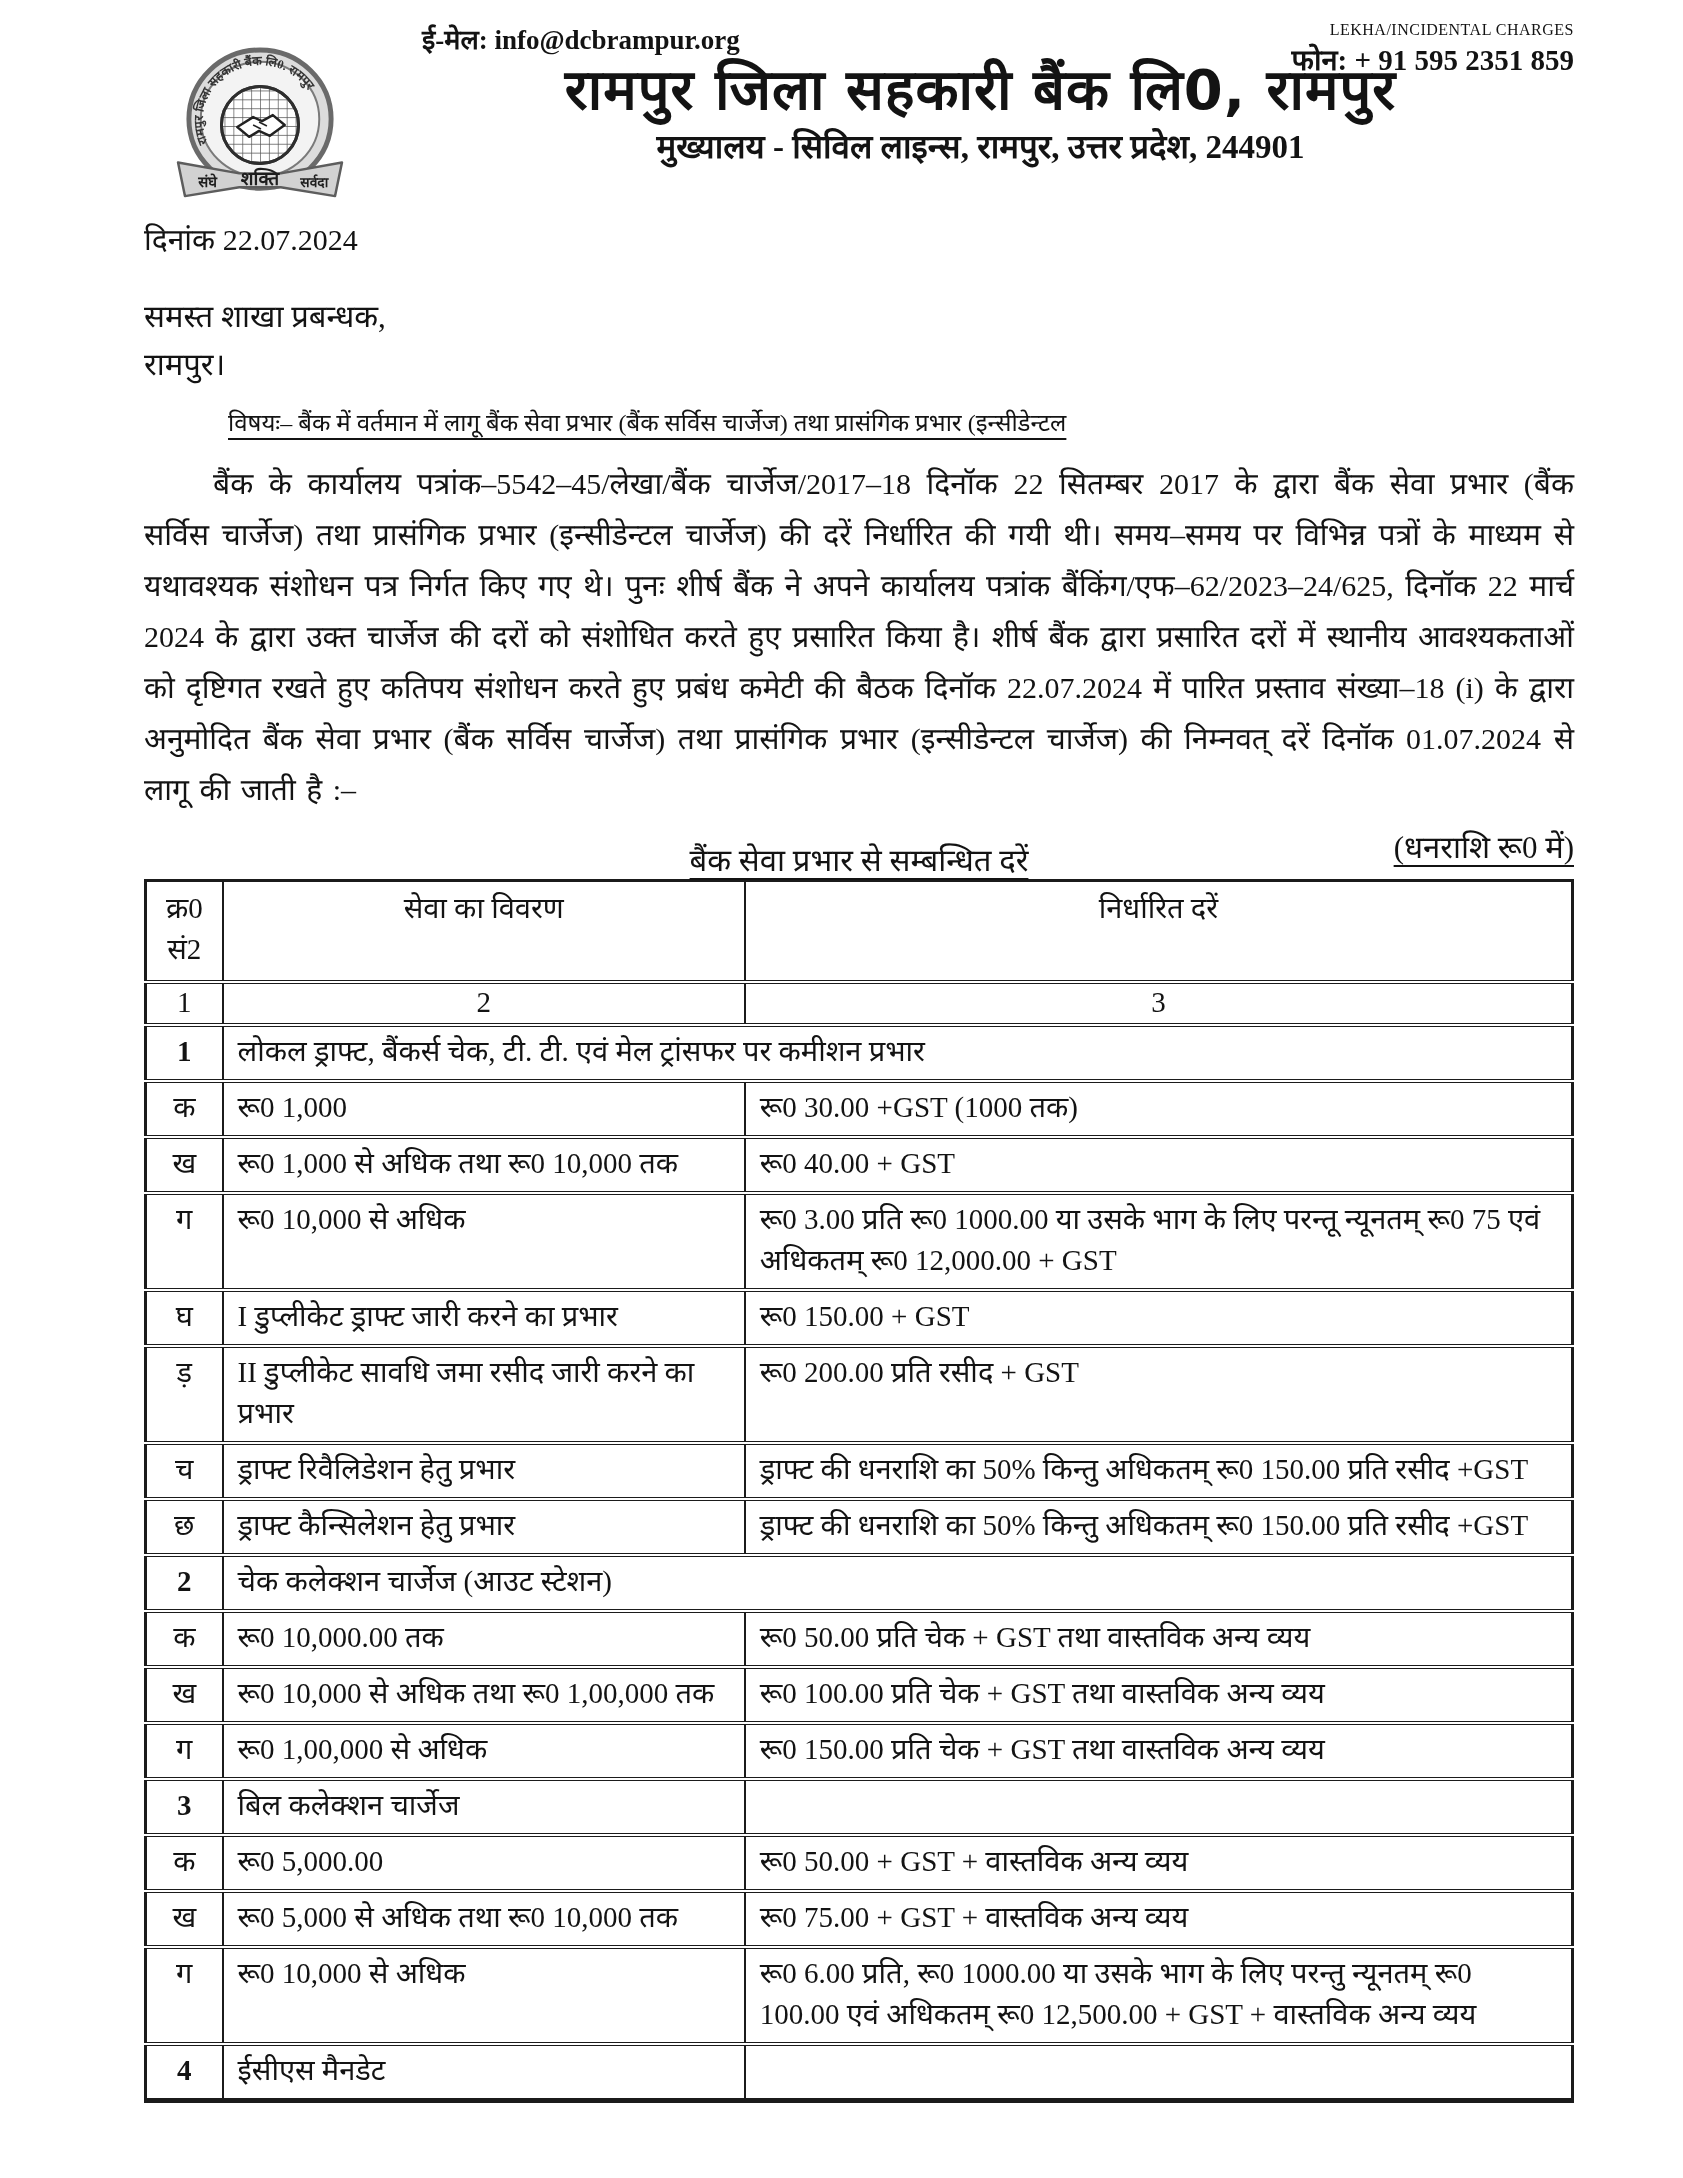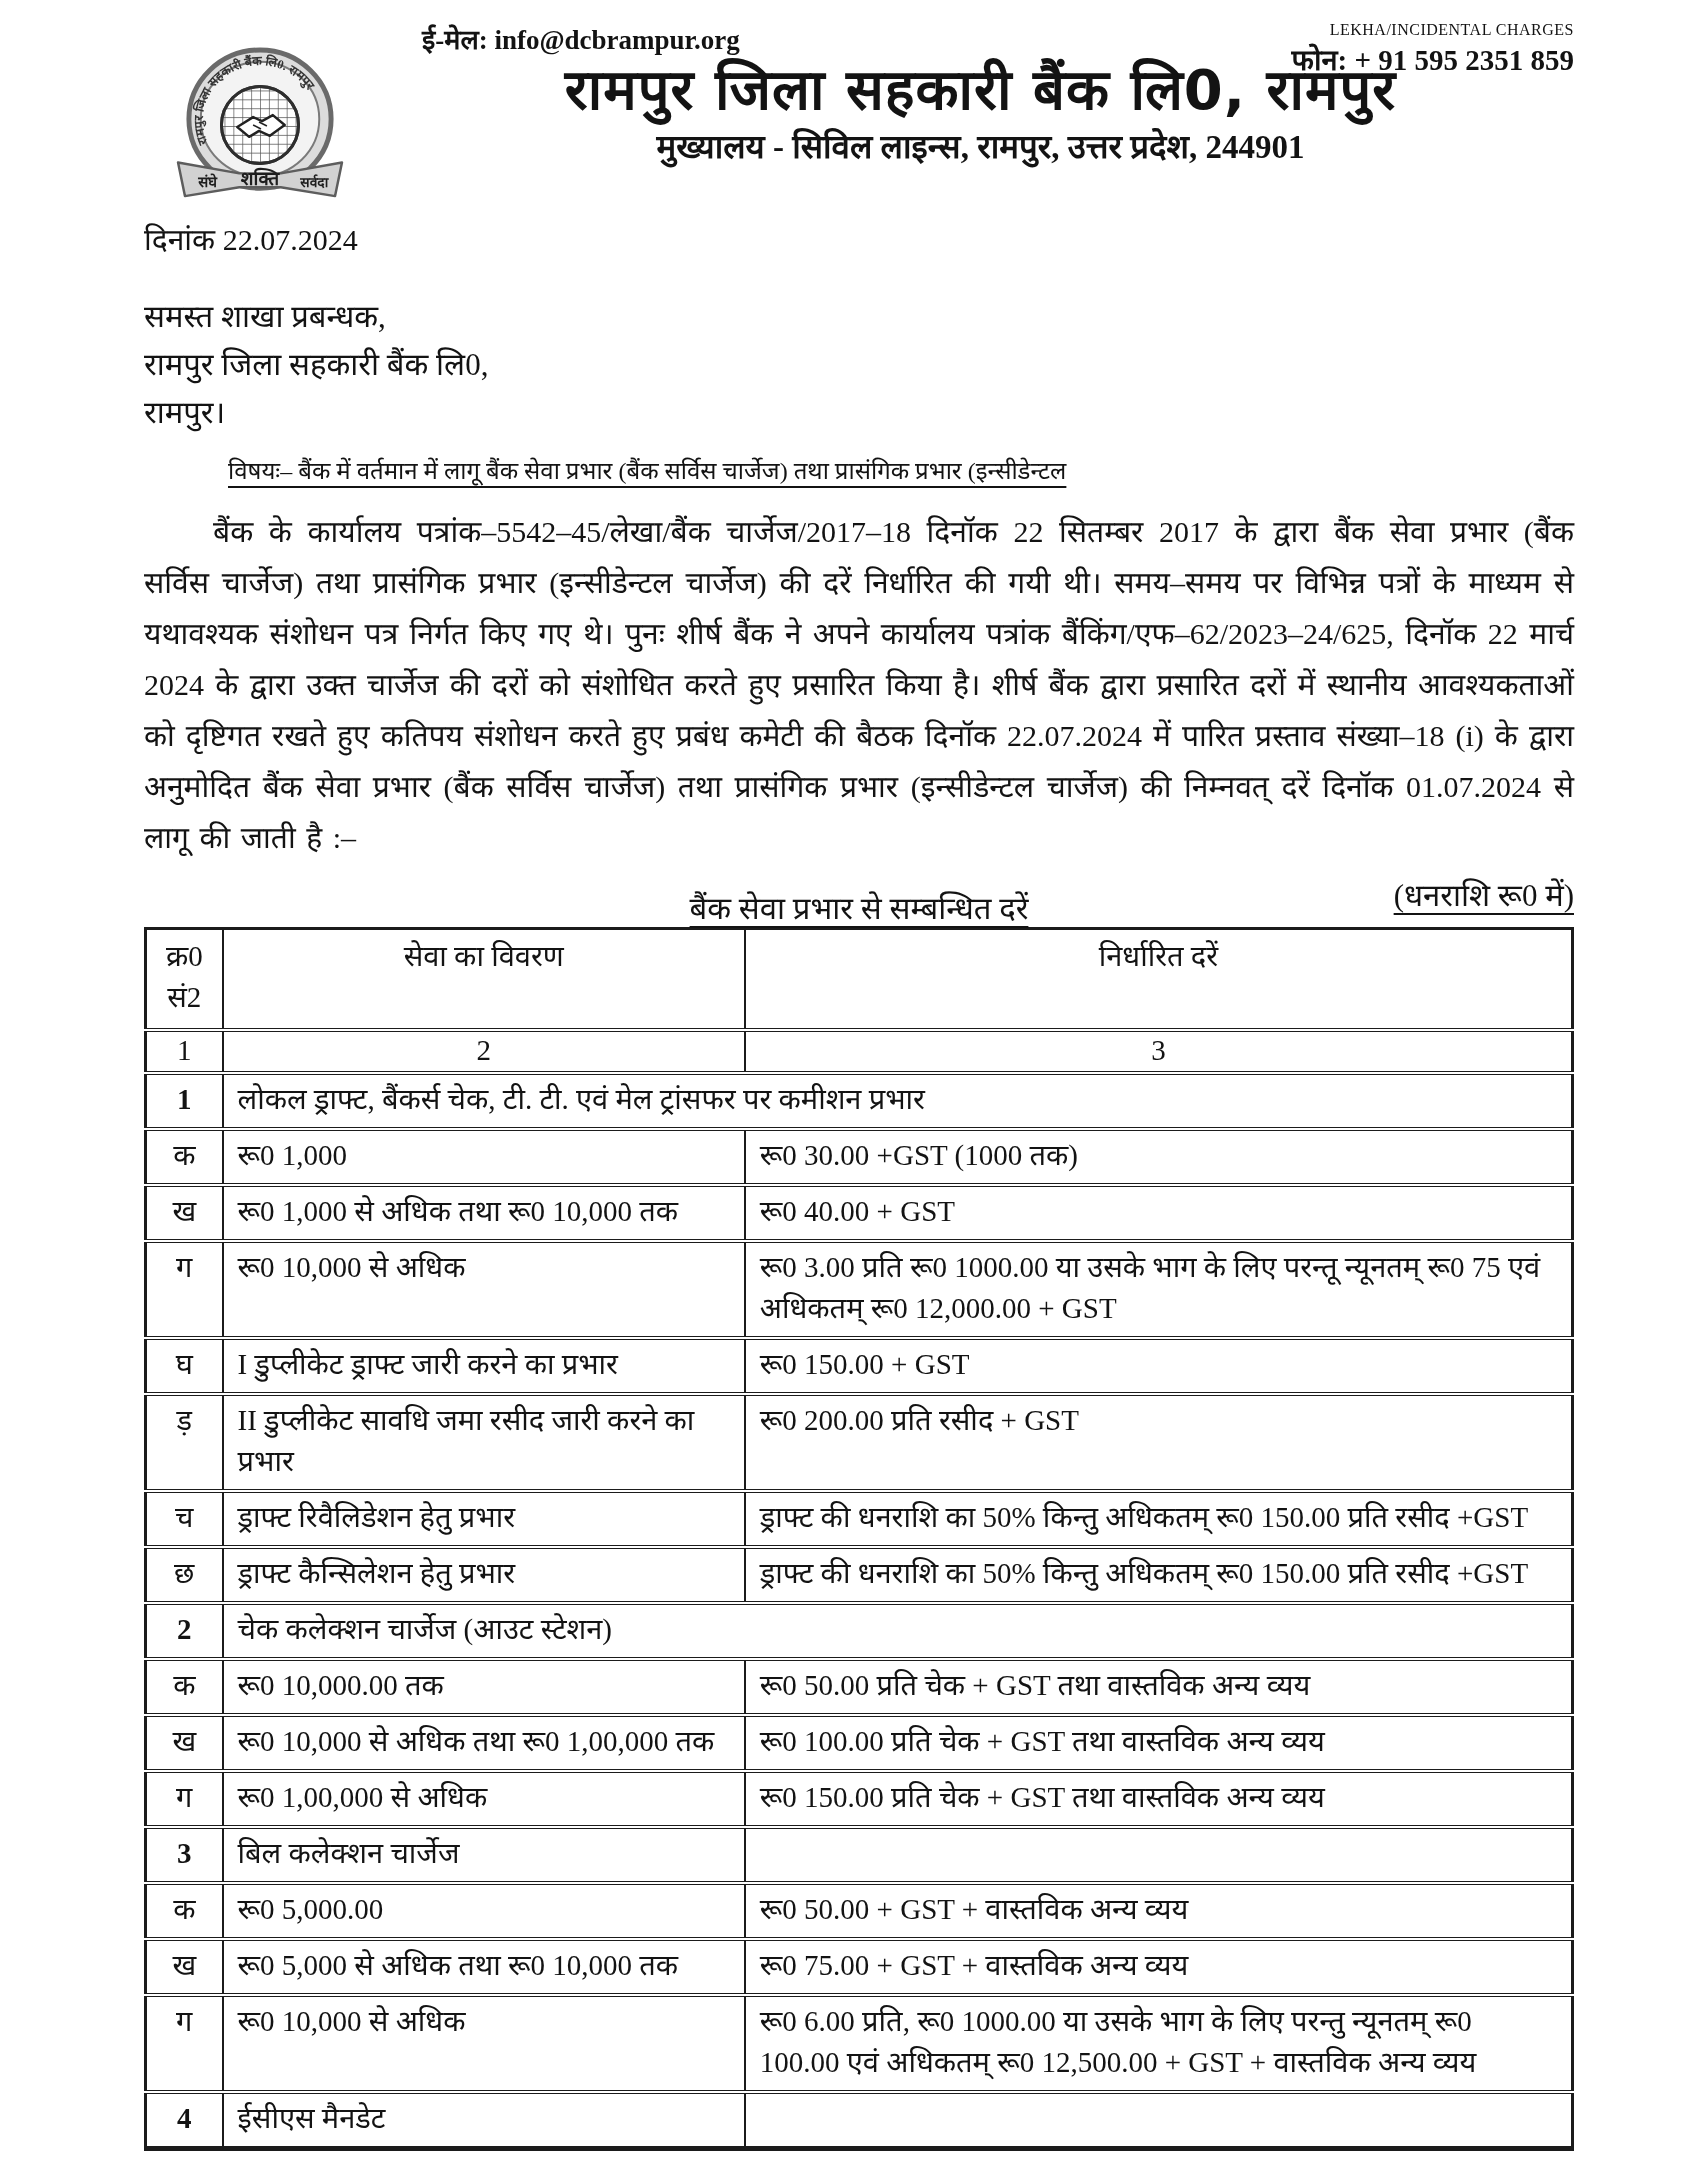--- a/index.html
+++ b/index.html
@@ -132,21 +132,20 @@
       <div class="head-address">मुख्यालय - सिविल लाइन्स, रामपुर, उत्तर प्रदेश, 244901</div>
     </div>
   </div>
 
   <div class="ref-line">
     <span class="ref-date">दिनांक 22.07.2024</span>
   </div>
 
   <div class="addressee">
     <div>समस्त शाखा प्रबन्धक,</div>
-    <div>रामपुर जिला सहकारी बैंक लि0,</div>
     <div>रामपुर।</div>
   </div>
 
   <div class="subject">
     <div class="subject-l1"><span class="u">विषयः– बैंक में वर्तमान में लागू बैंक सेवा प्रभार (बैंक सर्विस चार्जेज) तथा प्रासंगिक प्रभार (इन्सीडेन्टल</span></div>
   </div>
 
   <p class="body-para">बैंक के कार्यालय पत्रांक–5542–45/लेखा/बैंक चार्जेज/2017–18 दिनॉक 22 सितम्बर 2017 के द्वारा बैंक सेवा प्रभार (बैंक सर्विस चार्जेज) तथा प्रासंगिक प्रभार (इन्सीडेन्टल चार्जेज) की दरें निर्धारित की गयी थी। समय–समय पर विभिन्न पत्रों के माध्यम से यथावश्यक संशोधन पत्र निर्गत किए गए थे। पुनः शीर्ष बैंक ने अपने कार्यालय पत्रांक बैंकिंग/एफ–62/2023–24/625, दिनॉक 22 मार्च 2024 के द्वारा उक्त चार्जेज की दरों को संशोधित करते हुए प्रसारित किया है। शीर्ष बैंक द्वारा प्रसारित दरों में स्थानीय आवश्यकताओं को दृष्टिगत रखते हुए कतिपय संशोधन करते हुए प्रबंध कमेटी की बैठक दिनॉक 22.07.2024 में पारित प्रस्ताव संख्या–18 (i) के द्वारा अनुमोदित बैंक सेवा प्रभार (बैंक सर्विस चार्जेज) तथा प्रासंगिक प्रभार (इन्सीडेन्टल चार्जेज) की निम्नवत् दरें दिनॉक 01.07.2024 से लागू की जाती है :–</p>
 
   <div class="table-title-row">

